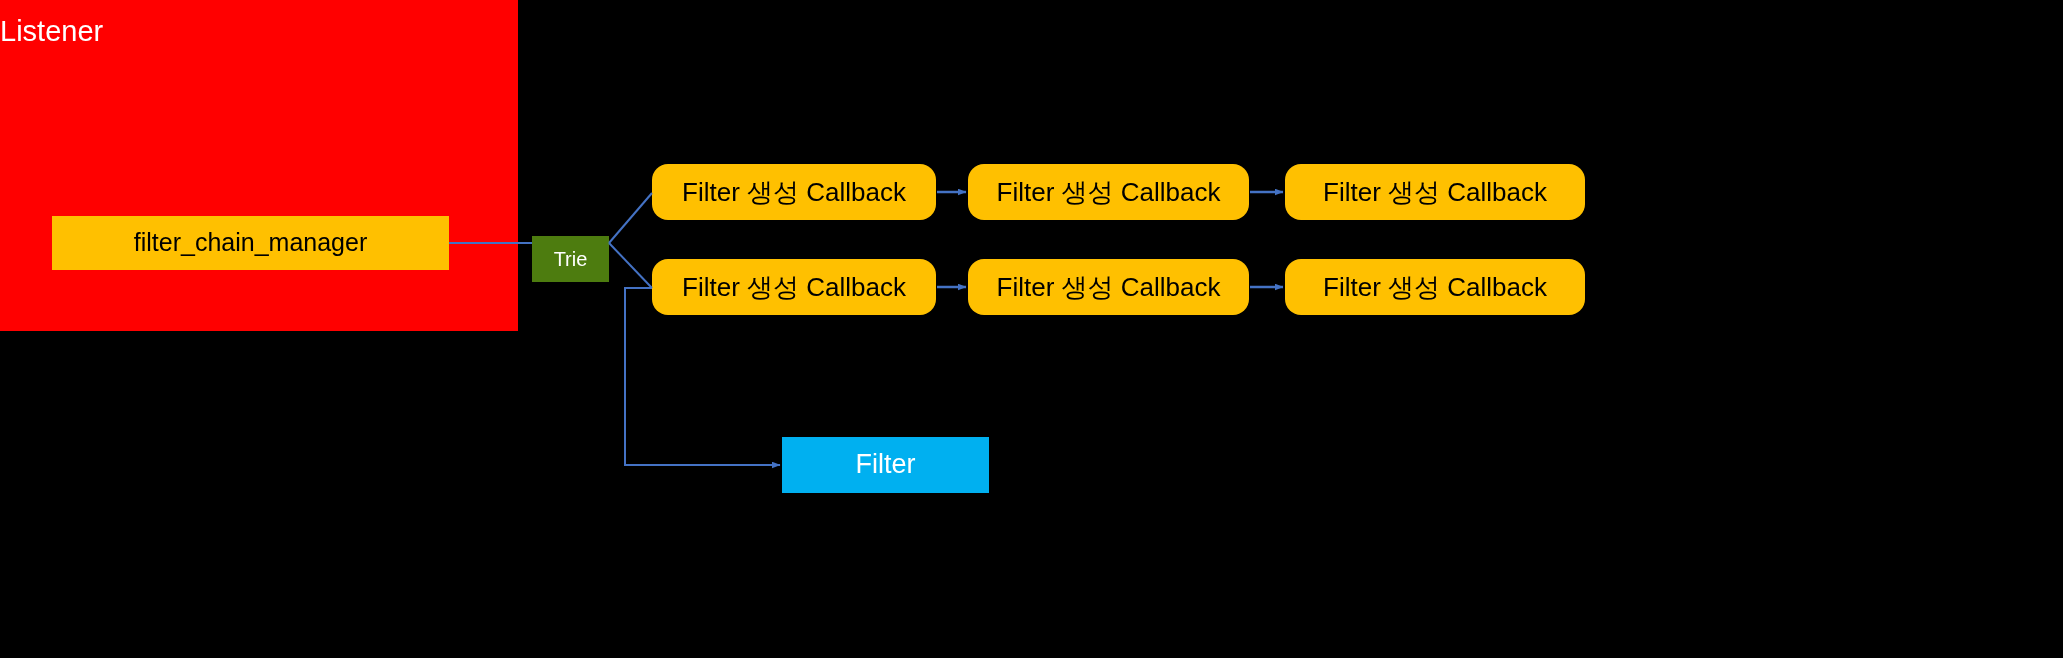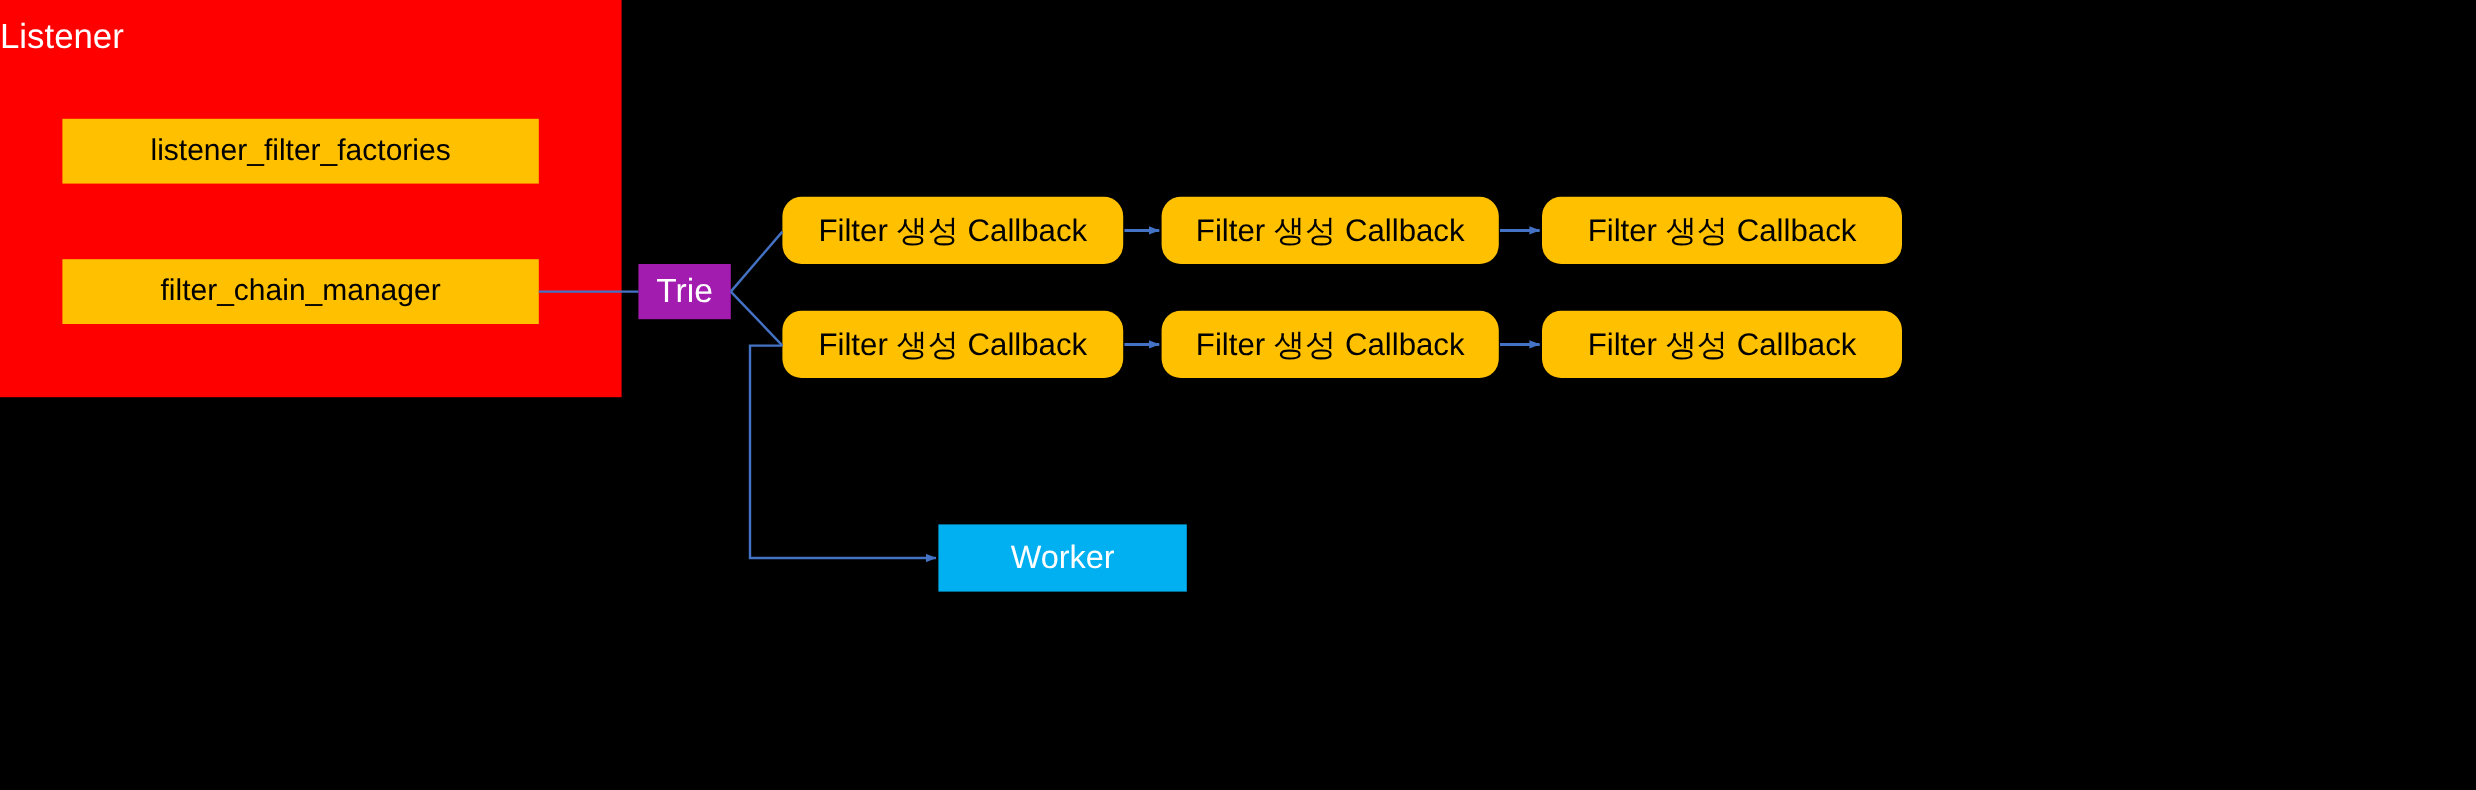--- a/index.html
+++ b/index.html
@@ -66,26 +66,26 @@
     top: 216px;
     width: 397px;
     height: 54px;
     background: #FFC000;
     color: #000000;
     font-size: 25px;
   }
   
   #trie-node {
     left: 532px;
-    top: 220px;
+    top: 236px;
     width: 77px;
     height: 46px;
-    background: #a21caf;
+    background: #4d7c0f;
     color: #FFFFFF;
-    font-size: 28px;
+    font-size: 20px;
   }
   
   .callback-box {
     background: #FFC000;
     color: #000000;
     font-size: 26px;
     height: 56px;
     border-radius: 16px;
   }
   .row1 { top: 164px; }
@@ -106,35 +106,34 @@
 </style>
 </head>
 <body>
 
 <div id="canvas">
 
   <div class="node" id="listener-panel">
     <div id="listener-title">Listener</div>
   </div>
 
-  <div class="node" id="listener-filter-factories">listener_filter_factories</div>
 
   <div class="node" id="filter-chain-manager">filter_chain_manager</div>
 
   <div class="node" id="trie-node">Trie</div>
 
   <div class="node callback-box row1 col1">Filter 생성 Callback</div>
   <div class="node callback-box row1 col2">Filter 생성 Callback</div>
   <div class="node callback-box row1 col3">Filter 생성 Callback</div>
 
   <div class="node callback-box row2 col1">Filter 생성 Callback</div>
   <div class="node callback-box row2 col2">Filter 생성 Callback</div>
   <div class="node callback-box row2 col3">Filter 생성 Callback</div>
 
-  <div class="node" id="worker-node">Worker</div>
+  <div class="node" id="worker-node">Filter</div>
 
   <svg id="svg-layer" viewBox="0 0 2063 658">
     <defs>
       <marker id="arrowhead" markerWidth="9" markerHeight="7" refX="8.5" refY="3.5" orient="auto" markerUnits="userSpaceOnUse">
         <polygon points="0 0, 9 3.5, 0 7" fill="#4472C4"></polygon>
       </marker>
     </defs>
 
     <line x1="449" y1="243" x2="532" y2="243" stroke="#4472C4" stroke-width="2"></line>
 

